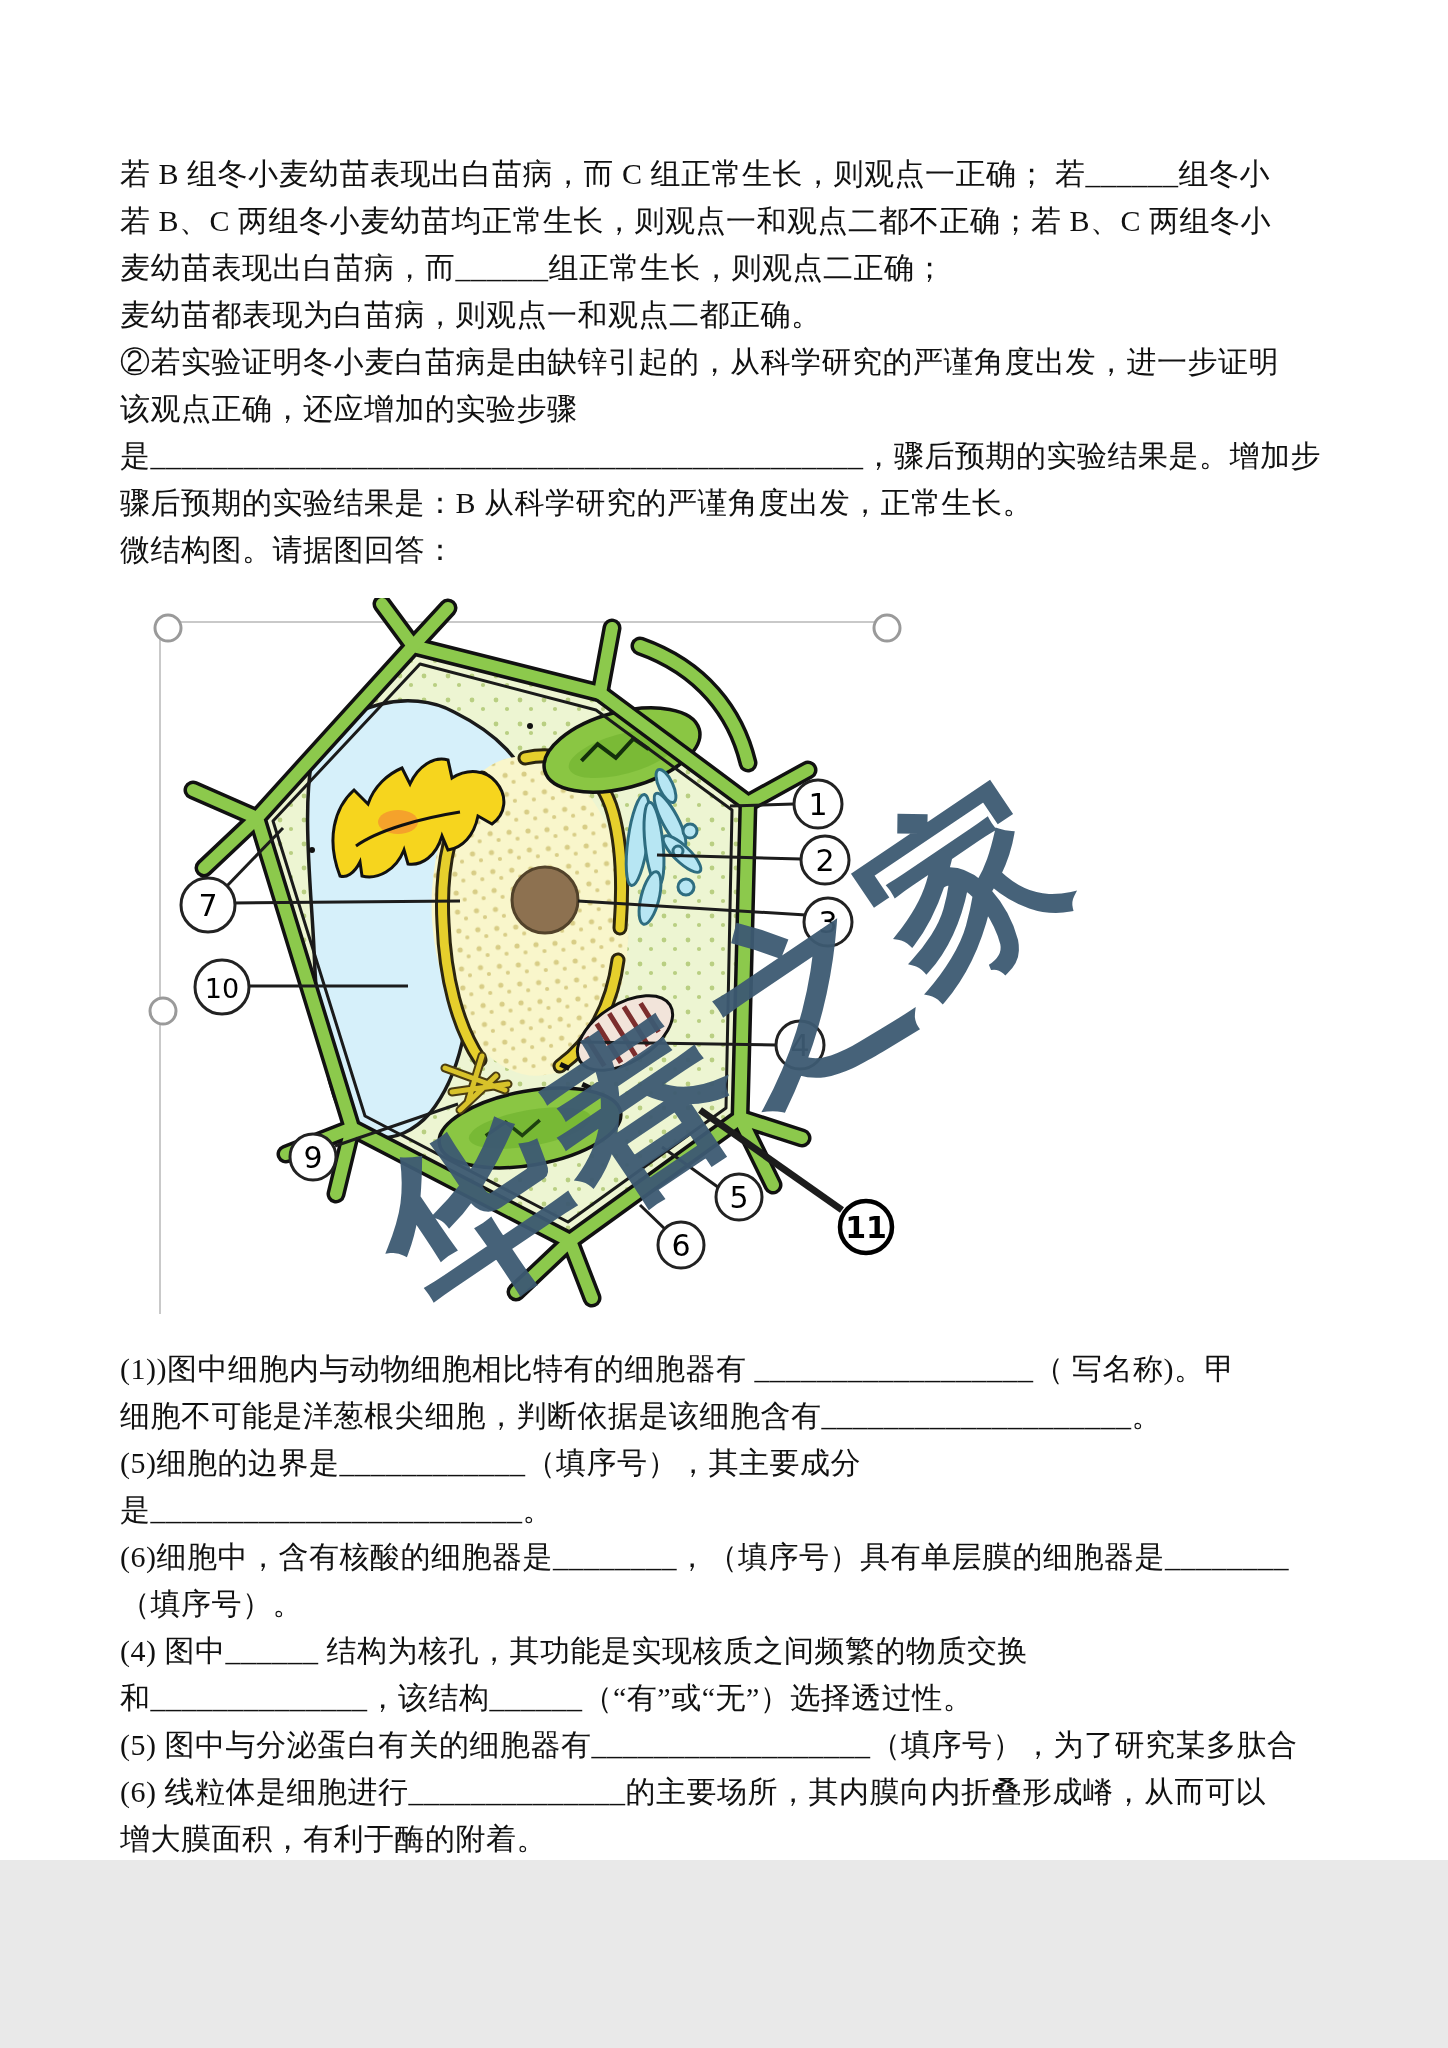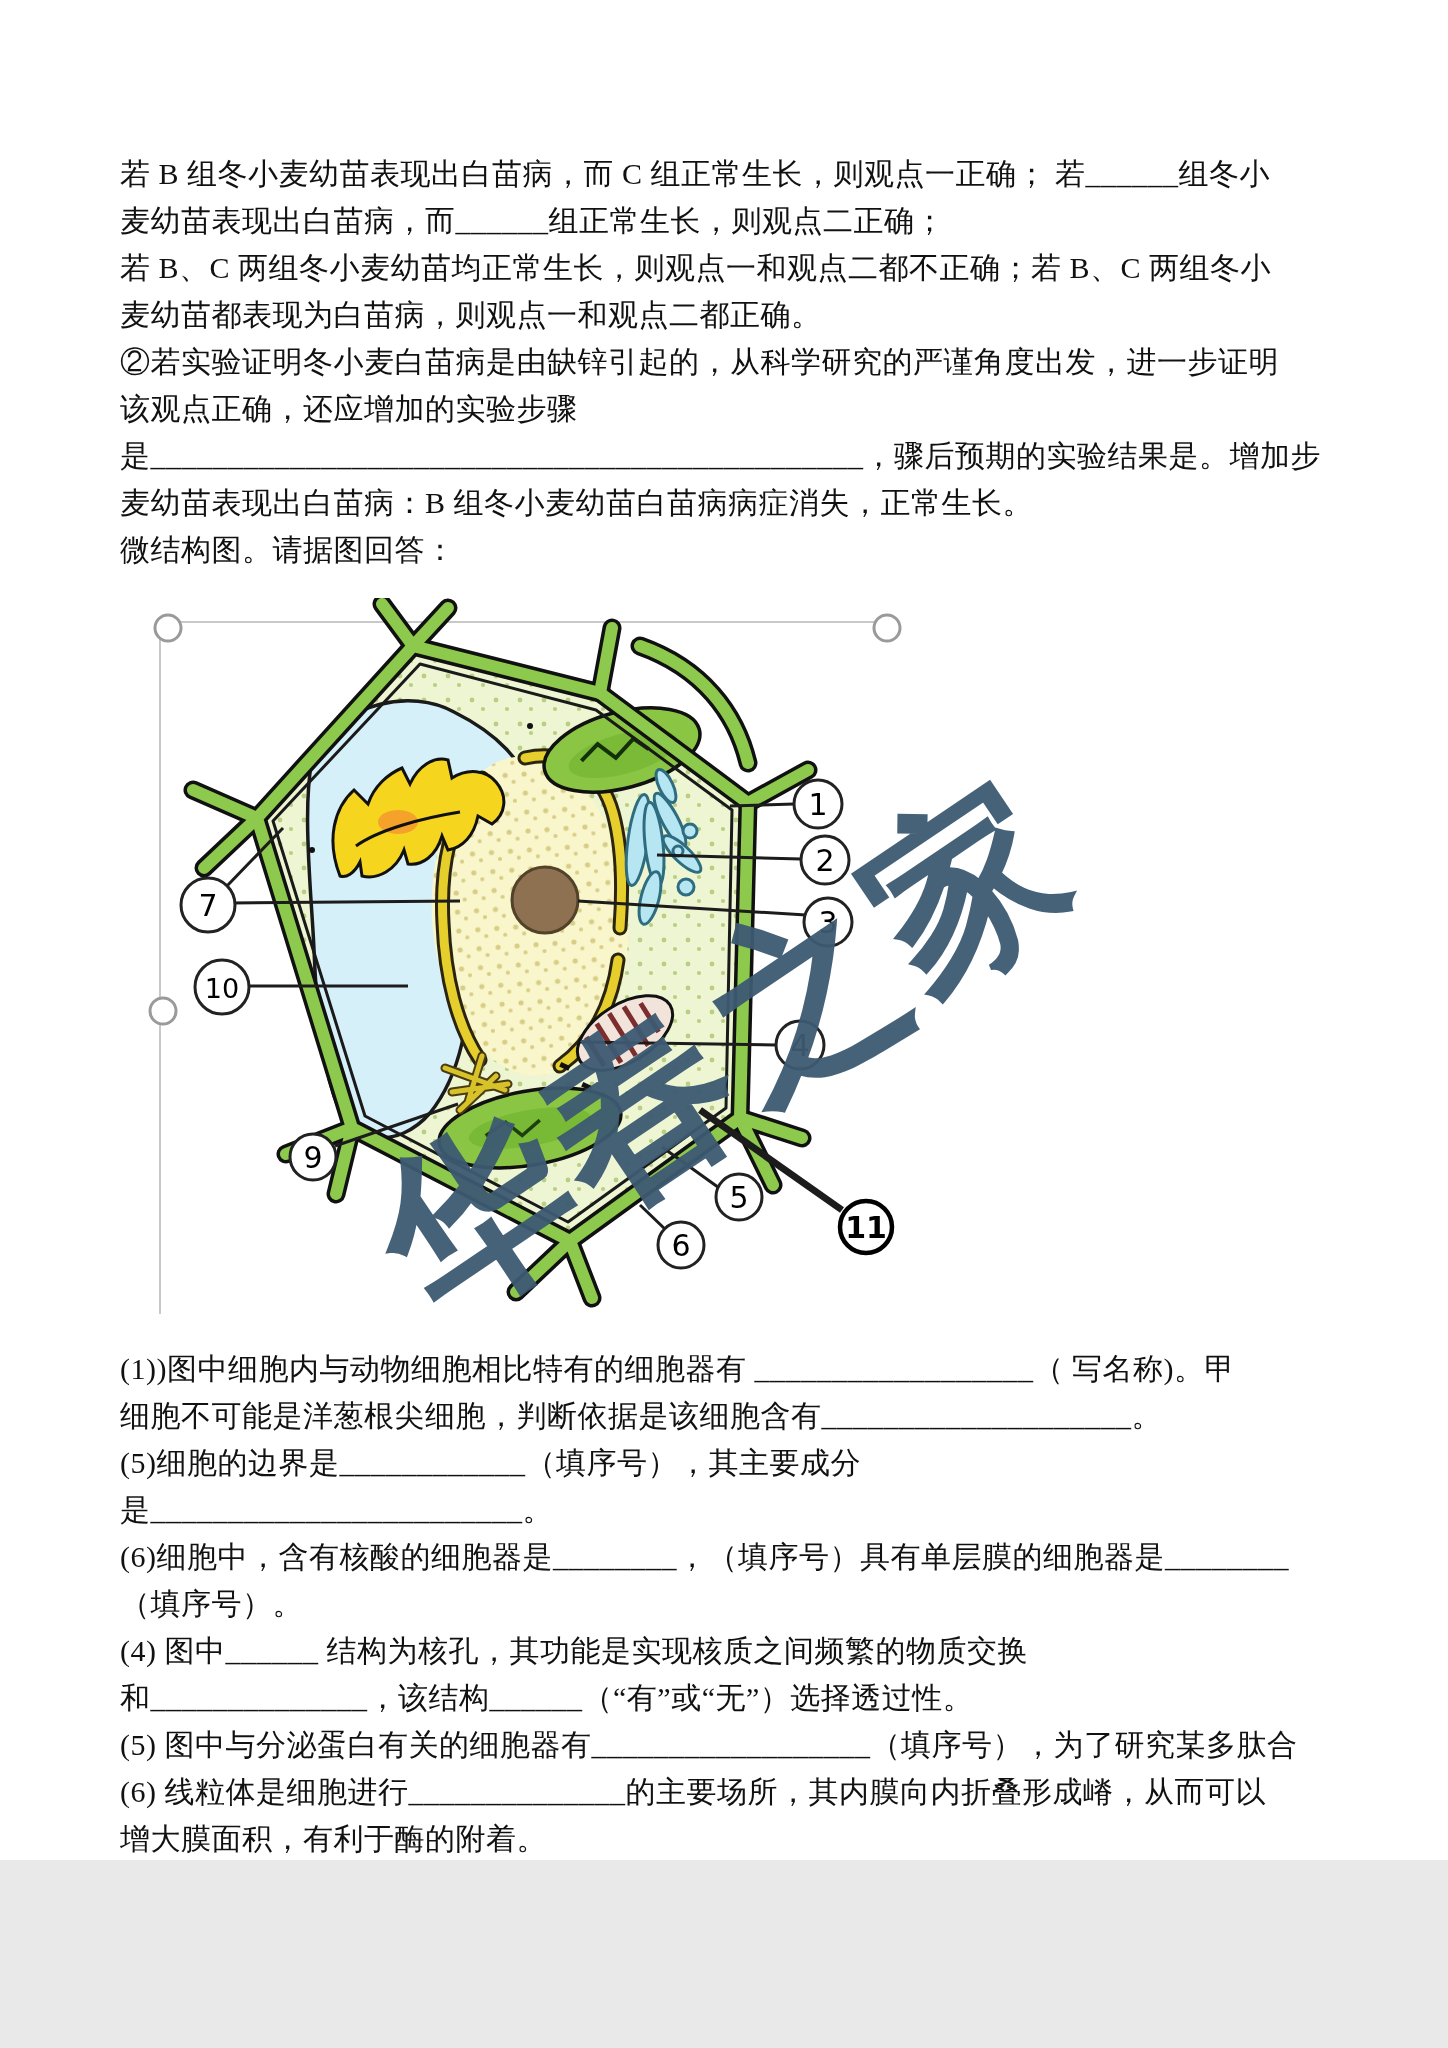--- a/index.html
+++ b/index.html
@@ -37,27 +37,27 @@
     pointer-events:none;
   }
 </style>
 </head>
 <body>
 
 <div class="page">
 
   <div class="textblock top">
     <div class="tline">若 B 组冬小麦幼苗表现出白苗病，而 C 组正常生长，则观点一正确；  若______组冬小</div>
+    <div class="tline">若 B、C 两组冬小麦幼苗均正常生长，则观点一和观点二都不正确；若 B、C 两组冬小</div>
     <div class="tline">麦幼苗表现出白苗病，而______组正常生长，则观点二正确；</div>
-    <div class="tline">若 B、C 两组冬小麦幼苗均正常生长，则观点一和观点二都不正确；若 B、C 两组冬小</div>
     <div class="tline">麦幼苗都表现为白苗病，则观点一和观点二都正确。</div>
     <div class="tline">②若实验证明冬小麦白苗病是由缺锌引起的，从科学研究的严谨角度出发，进一步证明</div>
     <div class="tline">该观点正确，还应增加的实验步骤</div>
     <div class="tline">是______________________________________________，骤后预期的实验结果是。增加步</div>
-    <div class="tline">麦幼苗表现出白苗病：B 组冬小麦幼苗白苗病病症消失，正常生长。</div>
+    <div class="tline">骤后预期的实验结果是：B 从科学研究的严谨角度出发，正常生长。</div>
     <div class="tline">微结构图。请据图回答：</div>
   </div>
 
   <div class="figure">
     <svg viewBox="0 0 940 742" xmlns="http://www.w3.org/2000/svg">
       <defs>
         <pattern id="dotsCyto" width="24" height="24" patternUnits="userSpaceOnUse">
           <circle cx="6" cy="6" r="2.4" fill="#b9cf82"></circle>
           <circle cx="17" cy="15" r="2.1" fill="#b9cf82"></circle>
         </pattern>

